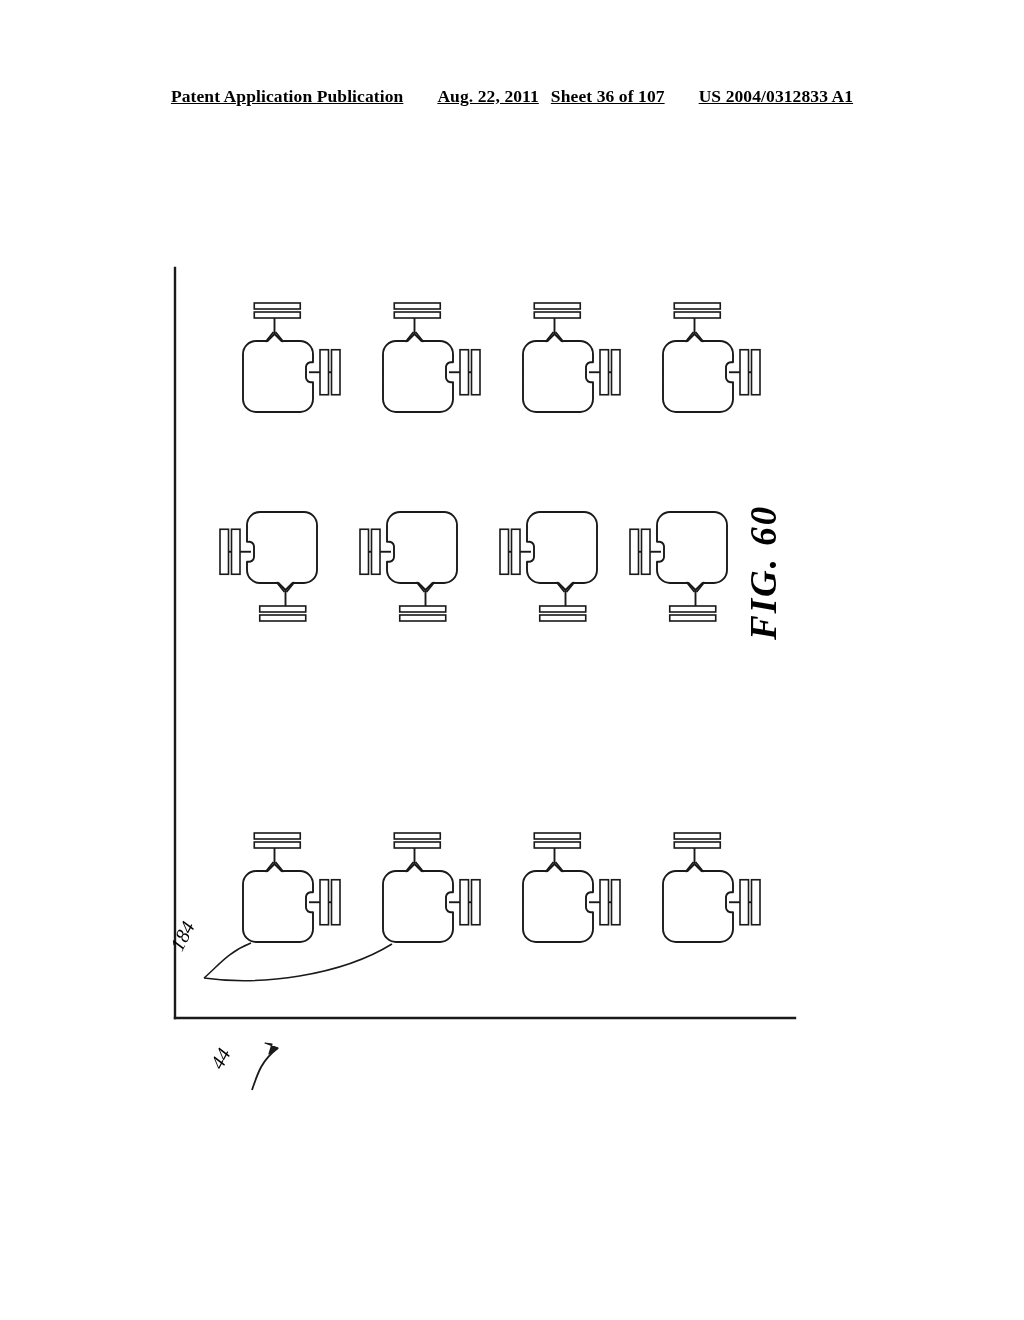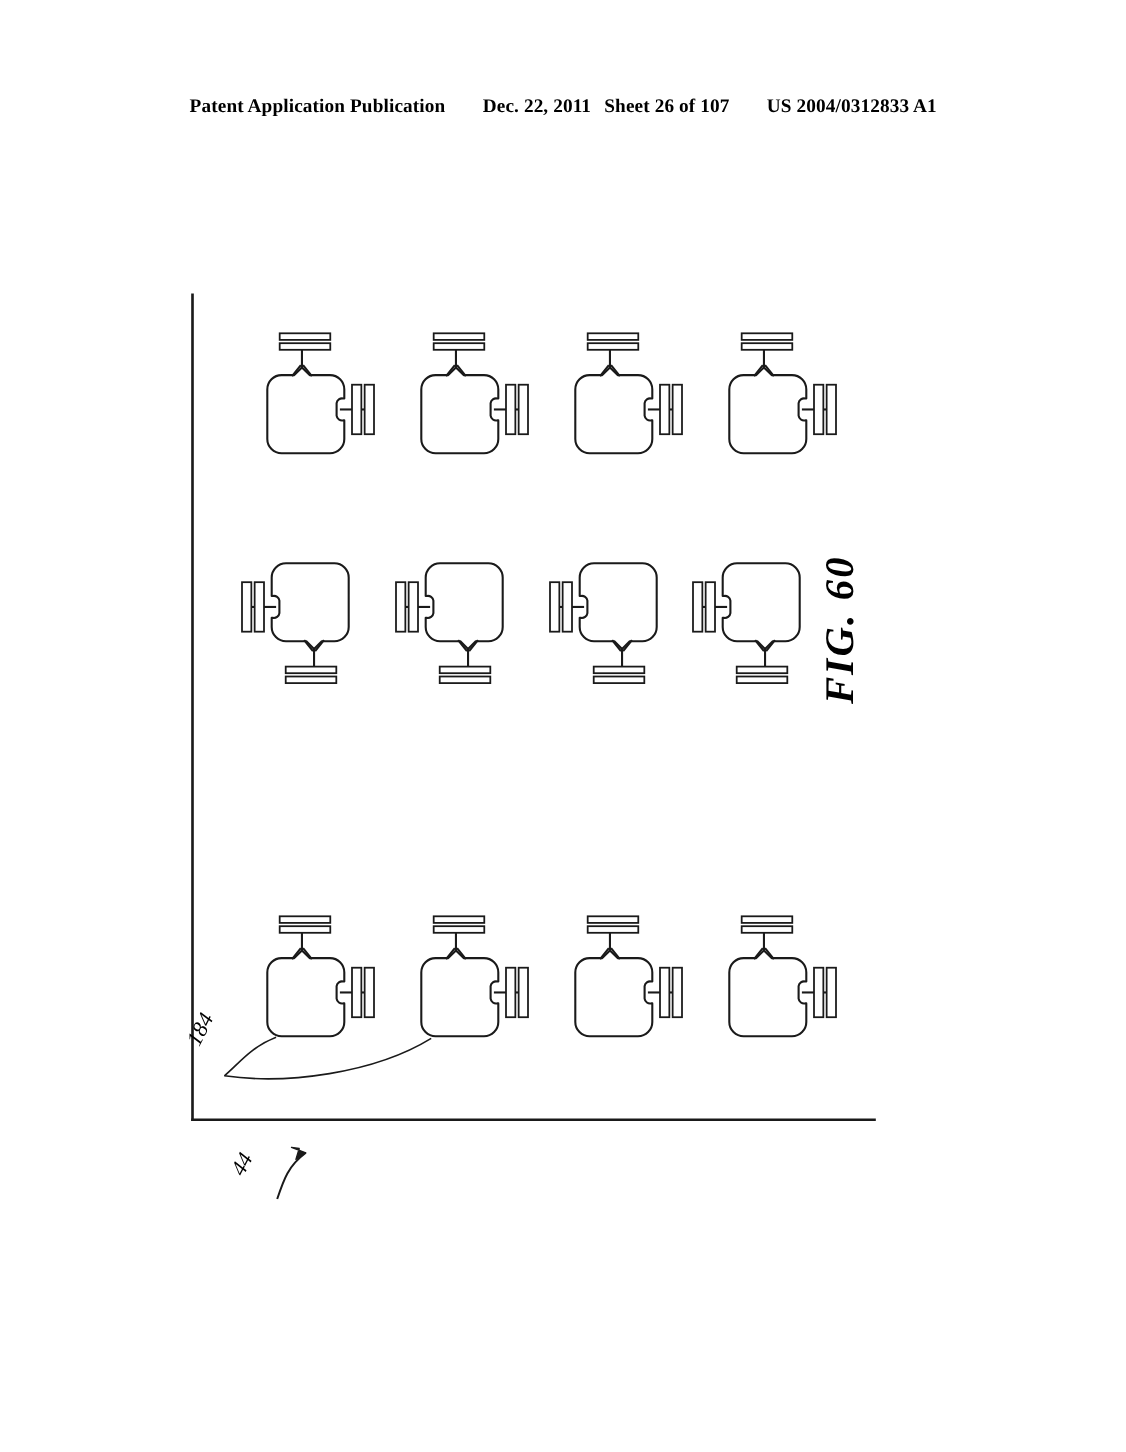--- a/index.html
+++ b/index.html
@@ -22,21 +22,21 @@
     left: 0;
     width: 1024px;
     text-align: center;
     font-family: "Liberation Serif", serif;
     font-weight: bold;
     font-size: 17.5px;
     color: #000;
     white-space: nowrap;
     letter-spacing: 0.1px;
   }
-  .page-header .seg { display: inline-block; }
+  .page-header .seg { display: inline-block; text-decoration: underline; }
   .gap-lg { display: inline-block; width: 34px; }
   .gap-sm { display: inline-block; width: 12px; }
 
   
   #figure-canvas {
     position: absolute;
     top: 0;
     left: 0;
     width: 1024px;
     height: 1320px;
@@ -79,21 +79,21 @@
     left: 216px;
     top: 1056px;
     transform: rotate(-62deg);
     transform-origin: 0 50%;
   }
 </style>
 </head>
 <body>
 
 <div class="page-header">
-  <span class="seg">Patent Application Publication</span><span class="gap-lg"></span><span class="seg">Dec. 22, 2011</span><span class="gap-sm"></span><span class="seg">Sheet 26 of 107</span><span class="gap-lg"></span><span class="seg">US 2004/0312833 A1</span>
+  <span class="seg">Patent Application Publication</span><span class="gap-lg"></span><span class="seg">Aug. 22, 2011</span><span class="gap-sm"></span><span class="seg">Sheet 36 of 107</span><span class="gap-lg"></span><span class="seg">US 2004/0312833 A1</span>
 </div>
 
 <svg id="figure-canvas" viewBox="0 0 1024 1320" xmlns="http://www.w3.org/2000/svg">
   <g id="frame-group">
       <line x1="175" y1="268" x2="175" y2="1018" stroke="#1a1a1a" stroke-width="2.4" stroke-linecap="square"></line>
       <line x1="175" y1="1018" x2="795" y2="1018" stroke="#1a1a1a" stroke-width="2.4" stroke-linecap="square"></line>
     </g>
   <g id="cells-group">
       <g>
         <g>

